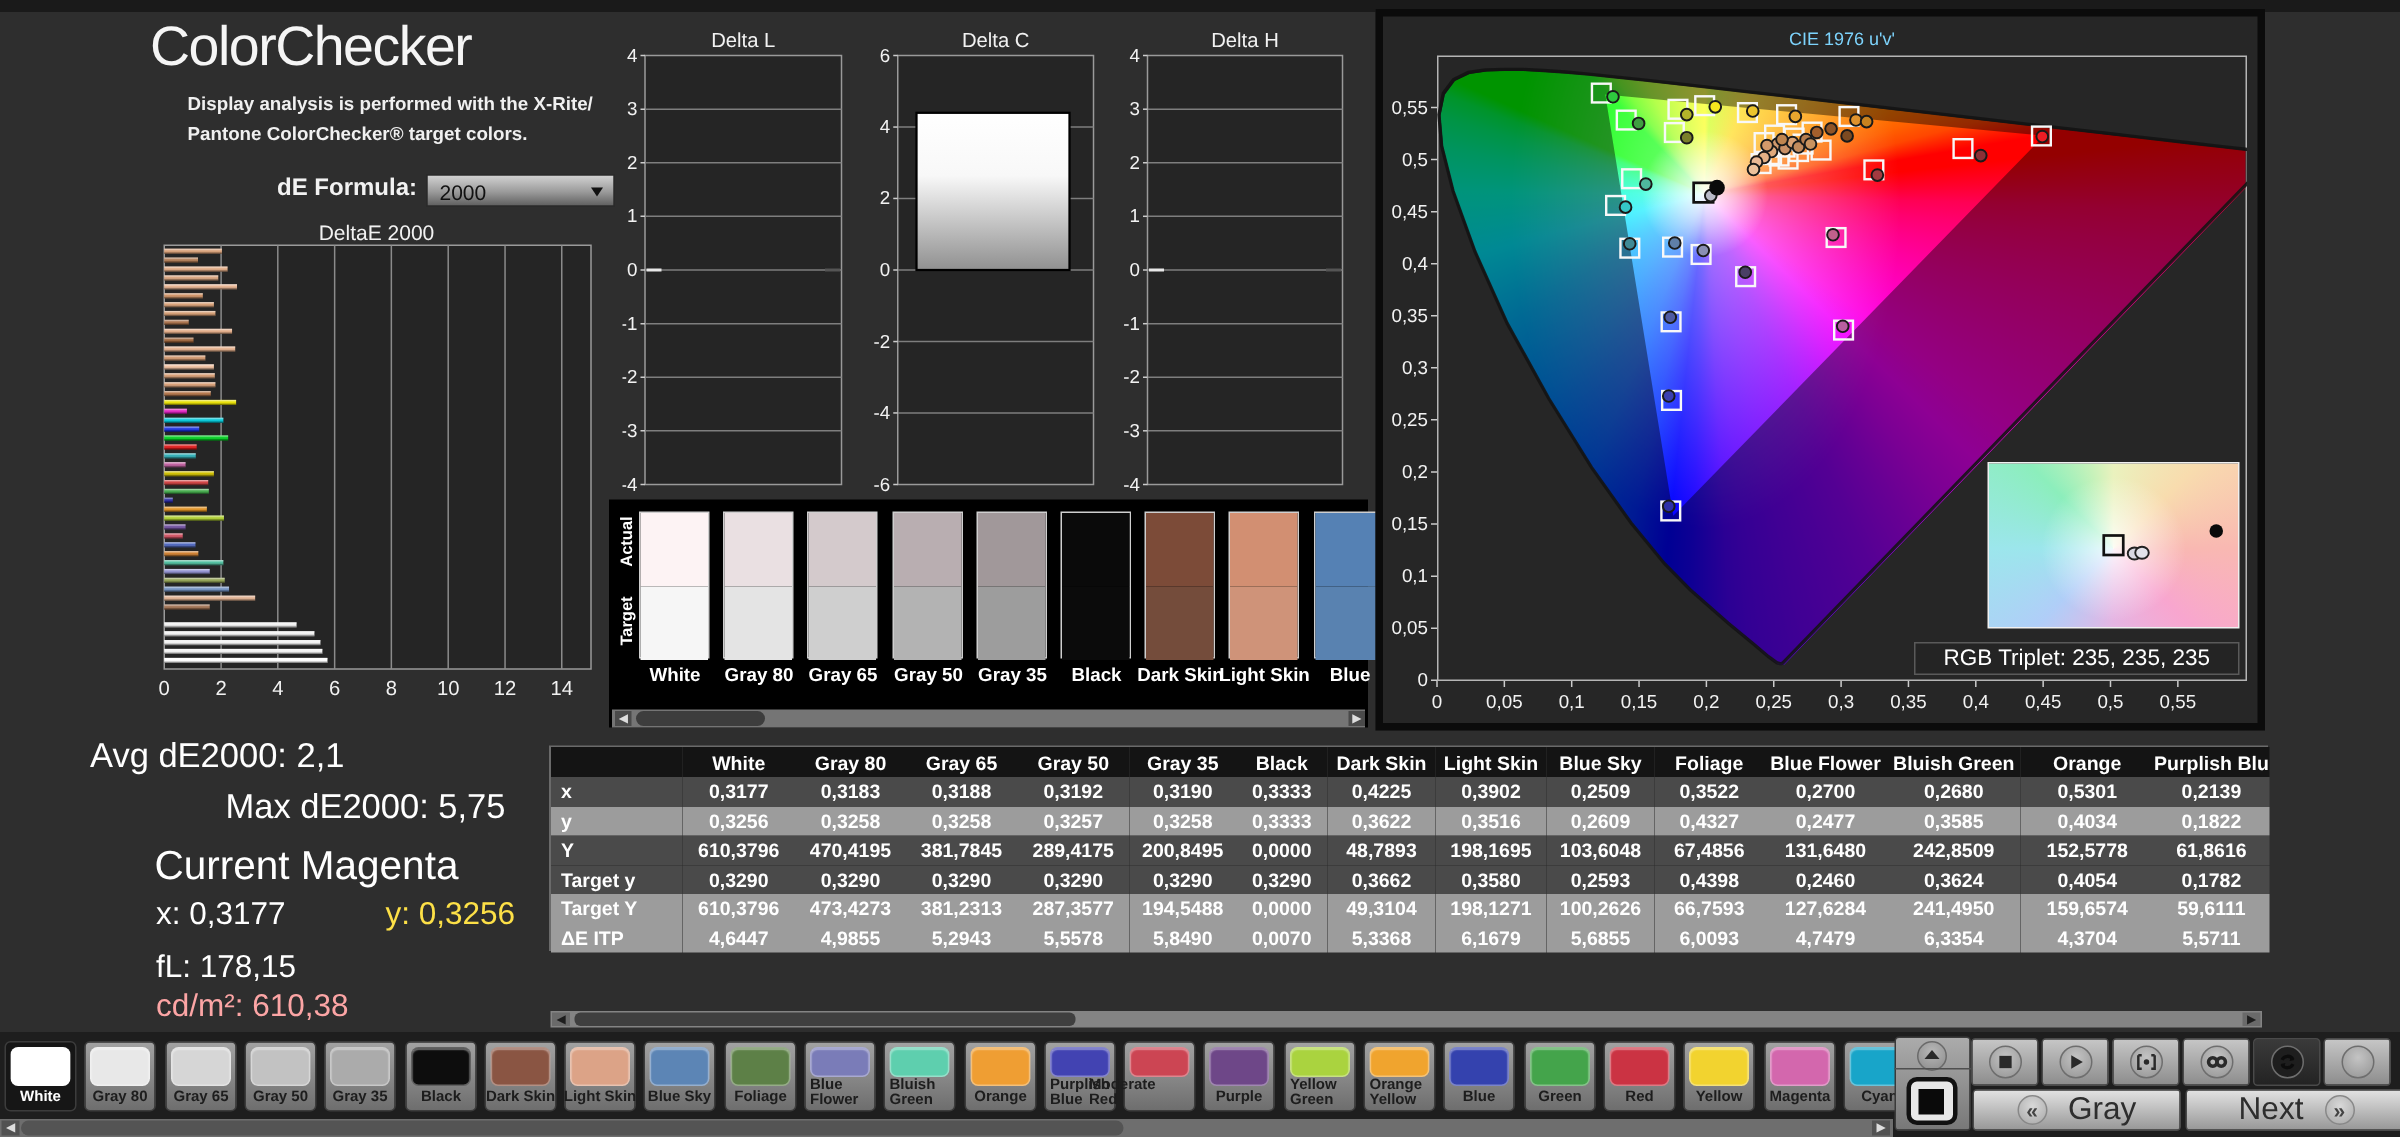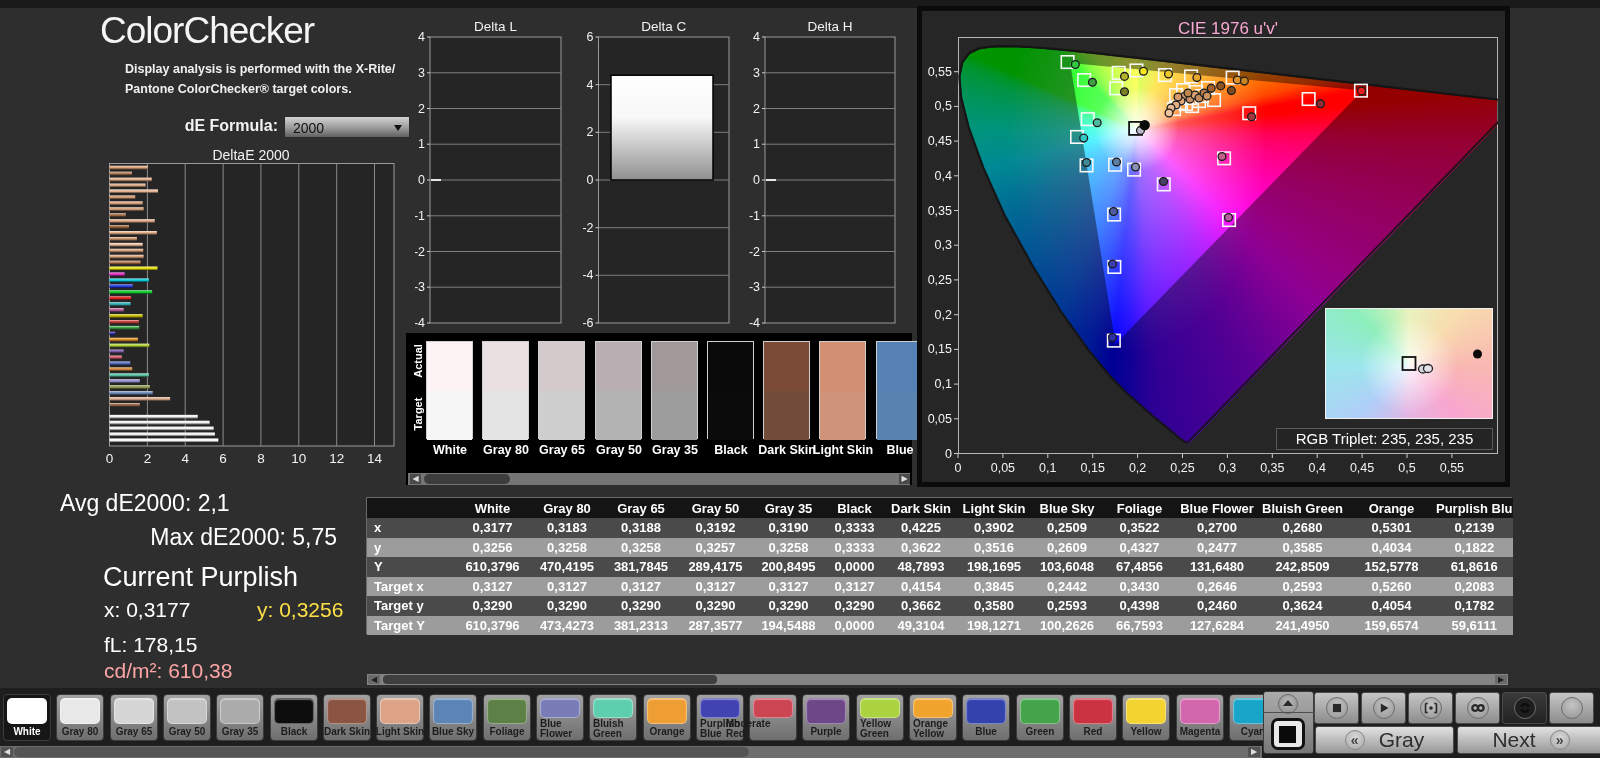--- a/index.html
+++ b/index.html
@@ -34,21 +34,21 @@
 <div class="a" style="left:100px;top:10px;font-size:37px;letter-spacing:-1px;color:#f5f5f5">ColorChecker</div>
 <div class="a" style="left:125px;top:59px;font-size:12.5px;font-weight:bold;color:#f0f0f0;line-height:20px">Display analysis is performed with the X-Rite/<br>Pantone ColorChecker® target colors.</div>
 <div class="a" style="left:120px;top:117px;width:158px;text-align:right;font-size:16px;font-weight:bold;color:#f2f2f2">dE Formula:</div>
 <div class="a" style="left:284px;top:116px;width:126px;height:22px;background:linear-gradient(180deg,#d2d2d2 0%,#9a9a9a 55%,#606060 100%);border:1px solid #2a2a2a">
   <div class="a" style="left:8px;top:3px;font-size:14px;color:#111">2000</div>
   <div class="a" style="right:7px;top:8px;width:0;height:0;border-left:4.5px solid transparent;border-right:4.5px solid transparent;border-top:6px solid #111"></div>
 </div>
 
 <div class="a" style="left:60px;top:490px;width:267px;text-align:left;font-size:23px;color:#fff">Avg dE2000: 2,1</div>
 <div class="a" style="left:60px;top:524px;width:277px;text-align:right;font-size:23px;color:#fff">Max dE2000: 5,75</div>
-<div class="a" style="left:103px;top:562px;font-size:27px;color:#fff">Current Purplish</div>
+<div class="a" style="left:103px;top:562px;font-size:27px;color:#fff">Current Magenta</div>
 <div class="a" style="left:104px;top:598px;font-size:21px;color:#fff">x: 0,3177</div>
 <div class="a" style="left:257px;top:598px;font-size:21px;color:#fde047">y: 0,3256</div>
 <div class="a" style="left:104px;top:633px;font-size:21px;color:#fff">fL: 178,15</div>
 <div class="a" style="left:104px;top:659px;font-size:21px;color:#fca5a5">cd/m²: 610,38</div>
 
 <svg class="a" style="left:85px;top:145px" width="320" height="330" viewBox="85 145 320 330">
 <defs>
 <linearGradient id="gl" x1="0" y1="0" x2="0" y2="1">
 <stop offset="0" stop-color="#fff" stop-opacity="0.65"></stop>
         <stop offset="0.45" stop-color="#fff" stop-opacity="0"></stop>
@@ -310,21 +310,21 @@
     <div style="height:49px;background:#5982b0"></div>
   </div>
 <div class="a swl" style="left:865px;top:443px;width:70px">Blue</div>
 
 <div class="a" style="left:408px;top:473px;width:502px;height:12px;background:#757575"></div>
 <div class="a" style="left:410px;top:474px;width:11px;height:10px;background:#4a4a4a;color:#ddd;font-size:8px;line-height:10px;text-align:center">◀</div>
 <div class="a" style="left:899px;top:474px;width:11px;height:10px;background:#4a4a4a;color:#ddd;font-size:8px;line-height:10px;text-align:center">▶</div>
 <div class="a" style="left:424px;top:474px;width:86px;height:10px;background:#3d3d3d;border-radius:5px"></div>
 
 <div class="a" style="left:917px;top:6px;width:593px;height:481px;background:#262626;border:5px solid #0b0b0b"></div>
-<div class="a" style="left:958px;top:19px;width:540px;text-align:center;font-size:17px;color:#f9a8d4">CIE 1976 u'v'</div>
+<div class="a" style="left:958px;top:19px;width:540px;text-align:center;font-size:12px;color:#7dd3fc">CIE 1976 u'v'</div>
 <div class="a" style="left:958px;top:37px;width:540px;height:417px;border:1px solid #b5b5b5;overflow:hidden">
   <div class="a" style="left:0;top:0;width:600px;height:417px;background:conic-gradient(from 0deg at 177.6px 91.4px, #faff00 0deg, #caff00 3.5deg, #ffd700 24deg, #ffb400 42.2deg, #ff9600 55.5deg, #ff7b00 64.7deg, #ff6100 70.9deg, #ff4700 75.1deg, #ff0000 80.1deg, #ff0000 83.5deg, #ff002c 88deg, #ff0054 91.8deg, #ff006f 96.2deg, #ff0087 101.2deg, #ff009e 106.8deg, #ff00b4 113deg, #ff00cb 119.8deg, #ff00e3 127.1deg, #f400ff 134.5deg, #d400ff 142deg, #b000ff 149.2deg, #9200ff 155.9deg, #7e00ff 162deg, #6e00ff 167.6deg, #6400ff 170.6deg, #5a00ff 173.7deg, #4b00ff 176.7deg, #1a00ff 182deg, #0000ff 186deg, #002dff 192.4deg, #005cff 202.2deg, #0087ff 217deg, #00b5ff 236.3deg, #00ecff 255.5deg, #00ffd5 270.4deg, #00ffa2 280.1deg, #00ff77 286.4deg, #00ff4a 290.9deg, #00ff00 294.4deg, #00ff00 315.9deg, #53ff00 322.5deg, #96ff00 331.9deg, #caff00 345.3deg, #faff00 360deg);clip-path:path('M230.6 405.0 L230.5 405.0 L230.3 405.2 L230.0 405.2 L229.6 405.4 L228.6 405.4 L226.5 404.8 L221.0 400.8 L210.8 392.2 L194.0 378.4 L168.6 356.0 L151.7 338.8 L129.4 311.7 L103.0 274.6 L74.4 228.5 L46.8 178.6 L25.3 130.7 L10.7 90.3 L3.1 60.3 L1.3 39.4 L4.2 25.1 L11.0 16.0 L20.8 11.3 L32.3 9.6 L45.0 9.2 L57.8 9.3 L71.1 10.0 L85.6 11.0 L101.2 12.4 L118.4 14.2 L137.5 16.2 L158.6 18.6 L181.9 21.2 L207.6 24.2 L235.6 27.4 L265.8 30.9 L297.7 34.6 L330.5 38.4 L362.3 42.1 L393.3 45.7 L421.3 48.9 L446.1 51.8 L467.2 54.2 L499.7 58.0 L523.6 60.7 L539.2 62.5 L556.7 64.5 L559.8 64.9 Z')"></div>
   <div class="a" style="left:0;top:0;width:600px;height:417px;background:radial-gradient(circle 42px at 177.6px 91.4px, rgba(255,255,255,0.95), rgba(255,255,255,0.55) 45%, rgba(255,255,255,0) 100%), radial-gradient(ellipse 130px 215px at 177.6px 100px, rgba(255,255,255,0.5), rgba(255,255,255,0) 100%);clip-path:path('M230.6 405.0 L230.5 405.0 L230.3 405.2 L230.0 405.2 L229.6 405.4 L228.6 405.4 L226.5 404.8 L221.0 400.8 L210.8 392.2 L194.0 378.4 L168.6 356.0 L151.7 338.8 L129.4 311.7 L103.0 274.6 L74.4 228.5 L46.8 178.6 L25.3 130.7 L10.7 90.3 L3.1 60.3 L1.3 39.4 L4.2 25.1 L11.0 16.0 L20.8 11.3 L32.3 9.6 L45.0 9.2 L57.8 9.3 L71.1 10.0 L85.6 11.0 L101.2 12.4 L118.4 14.2 L137.5 16.2 L158.6 18.6 L181.9 21.2 L207.6 24.2 L235.6 27.4 L265.8 30.9 L297.7 34.6 L330.5 38.4 L362.3 42.1 L393.3 45.7 L421.3 48.9 L446.1 51.8 L467.2 54.2 L499.7 58.0 L523.6 60.7 L539.2 62.5 L556.7 64.5 L559.8 64.9 Z')"></div>
 </div>
 <svg class="a" style="left:958px;top:37px" width="540" height="417" viewBox="958 37 540 417">
 <path d="M1188.6 442.0 L1188.5 442.0 L1188.3 442.2 L1188.0 442.2 L1187.6 442.4 L1186.6 442.4 L1184.5 441.8 L1179.0 437.8 L1168.8 429.2 L1152.0 415.4 L1126.6 393.0 L1109.7 375.8 L1087.4 348.7 L1061.0 311.6 L1032.4 265.5 L1004.8 215.6 L983.3 167.7 L968.7 127.3 L961.1 97.3 L959.3 76.4 L962.2 62.1 L969.0 53.0 L978.8 48.3 L990.3 46.6 L1003.0 46.2 L1015.8 46.3 L1029.1 47.0 L1043.6 48.0 L1059.2 49.4 L1076.4 51.2 L1095.5 53.2 L1116.6 55.6 L1139.9 58.2 L1165.6 61.2 L1193.6 64.4 L1223.8 67.9 L1255.7 71.6 L1288.5 75.4 L1320.3 79.1 L1351.3 82.7 L1379.3 85.9 L1404.1 88.8 L1425.2 91.2 L1457.7 95.0 L1481.6 97.7 L1497.2 99.5 L1514.7 101.5 L1517.8 101.9 Z M1362.7 90.5 L1070.2 63.0 L1115.5 343.9 Z" fill="#000" fill-opacity="0.42" fill-rule="evenodd"></path>
 <path d="M1188.6 442.0 L1188.5 442.0 L1188.3 442.2 L1188.0 442.2 L1187.6 442.4 L1186.6 442.4 L1184.5 441.8 L1179.0 437.8 L1168.8 429.2 L1152.0 415.4 L1126.6 393.0 L1109.7 375.8 L1087.4 348.7 L1061.0 311.6 L1032.4 265.5 L1004.8 215.6 L983.3 167.7 L968.7 127.3 L961.1 97.3 L959.3 76.4 L962.2 62.1 L969.0 53.0 L978.8 48.3 L990.3 46.6 L1003.0 46.2 L1015.8 46.3 L1029.1 47.0 L1043.6 48.0 L1059.2 49.4 L1076.4 51.2 L1095.5 53.2 L1116.6 55.6 L1139.9 58.2 L1165.6 61.2 L1193.6 64.4 L1223.8 67.9 L1255.7 71.6 L1288.5 75.4 L1320.3 79.1 L1351.3 82.7 L1379.3 85.9 L1404.1 88.8 L1425.2 91.2 L1457.7 95.0 L1481.6 97.7 L1497.2 99.5 L1514.7 101.5 L1517.8 101.9 Z" fill="none" stroke="#141414" stroke-opacity="0.9" stroke-width="2.2"></path>
 <rect x="1061.3" y="55.8" width="12.5" height="12.5" fill="none" stroke="#f8f8f8" stroke-width="1.6"></rect>
 <rect x="1130.2" y="64.2" width="12.5" height="12.5" fill="none" stroke="#f8f8f8" stroke-width="1.6"></rect>
 <rect x="1158.7" y="68.8" width="12.5" height="12.5" fill="none" stroke="#f8f8f8" stroke-width="1.6"></rect>
@@ -525,37 +525,20 @@
         <td>0,0000</td>
         <td>48,7893</td>
         <td>198,1695</td>
         <td>103,6048</td>
         <td>67,4856</td>
         <td>131,6480</td>
         <td>242,8509</td>
         <td>152,5778</td>
         <td>61,8616</td>
       </tr>
-      <tr class="lt">
-        <td class="lbl">Target x</td>
-        <td>0,3127</td>
-        <td>0,3127</td>
-        <td>0,3127</td>
-        <td>0,3127</td>
-        <td>0,3127</td>
-        <td>0,3127</td>
-        <td>0,4154</td>
-        <td>0,3845</td>
-        <td>0,2442</td>
-        <td>0,3430</td>
-        <td>0,2646</td>
-        <td>0,2593</td>
-        <td>0,5260</td>
-        <td>0,2083</td>
-      </tr>
       <tr class="dk">
         <td class="lbl">Target y</td>
         <td>0,3290</td>
         <td>0,3290</td>
         <td>0,3290</td>
         <td>0,3290</td>
         <td>0,3290</td>
         <td>0,3290</td>
         <td>0,3662</td>
         <td>0,3580</td>
@@ -576,20 +559,37 @@
         <td>0,0000</td>
         <td>49,3104</td>
         <td>198,1271</td>
         <td>100,2626</td>
         <td>66,7593</td>
         <td>127,6284</td>
         <td>241,4950</td>
         <td>159,6574</td>
         <td>59,6111</td>
       </tr>
+      <tr class="lt">
+        <td class="lbl">ΔE ITP</td>
+        <td>4,6447</td>
+        <td>4,9855</td>
+        <td>5,2943</td>
+        <td>5,5578</td>
+        <td>5,8490</td>
+        <td>0,0070</td>
+        <td>5,3368</td>
+        <td>6,1679</td>
+        <td>5,6855</td>
+        <td>6,0093</td>
+        <td>4,7479</td>
+        <td>6,3354</td>
+        <td>4,3704</td>
+        <td>5,5711</td>
+      </tr>
     </tbody>
   </table>
 
 <div class="a" style="left:367px;top:674px;width:1141px;height:11px;background:#848484"></div>
 <div class="a" style="left:368px;top:675px;width:12px;height:9px;background:#6a6a6a;color:#1d1d1d;font-size:8px;line-height:9px;text-align:center">◀</div>
 <div class="a" style="left:1495px;top:675px;width:12px;height:9px;background:#6a6a6a;color:#1d1d1d;font-size:8px;line-height:9px;text-align:center">▶</div>
 <div class="a" style="left:383px;top:675px;width:334px;height:9px;background:#3f3f3f;border-radius:4px"></div>
 
 <div class="a" style="left:0;top:688px;width:1600px;height:70px;background:#1e1e1e"></div>
 <div class="cbtn sel" style="left:3px">

